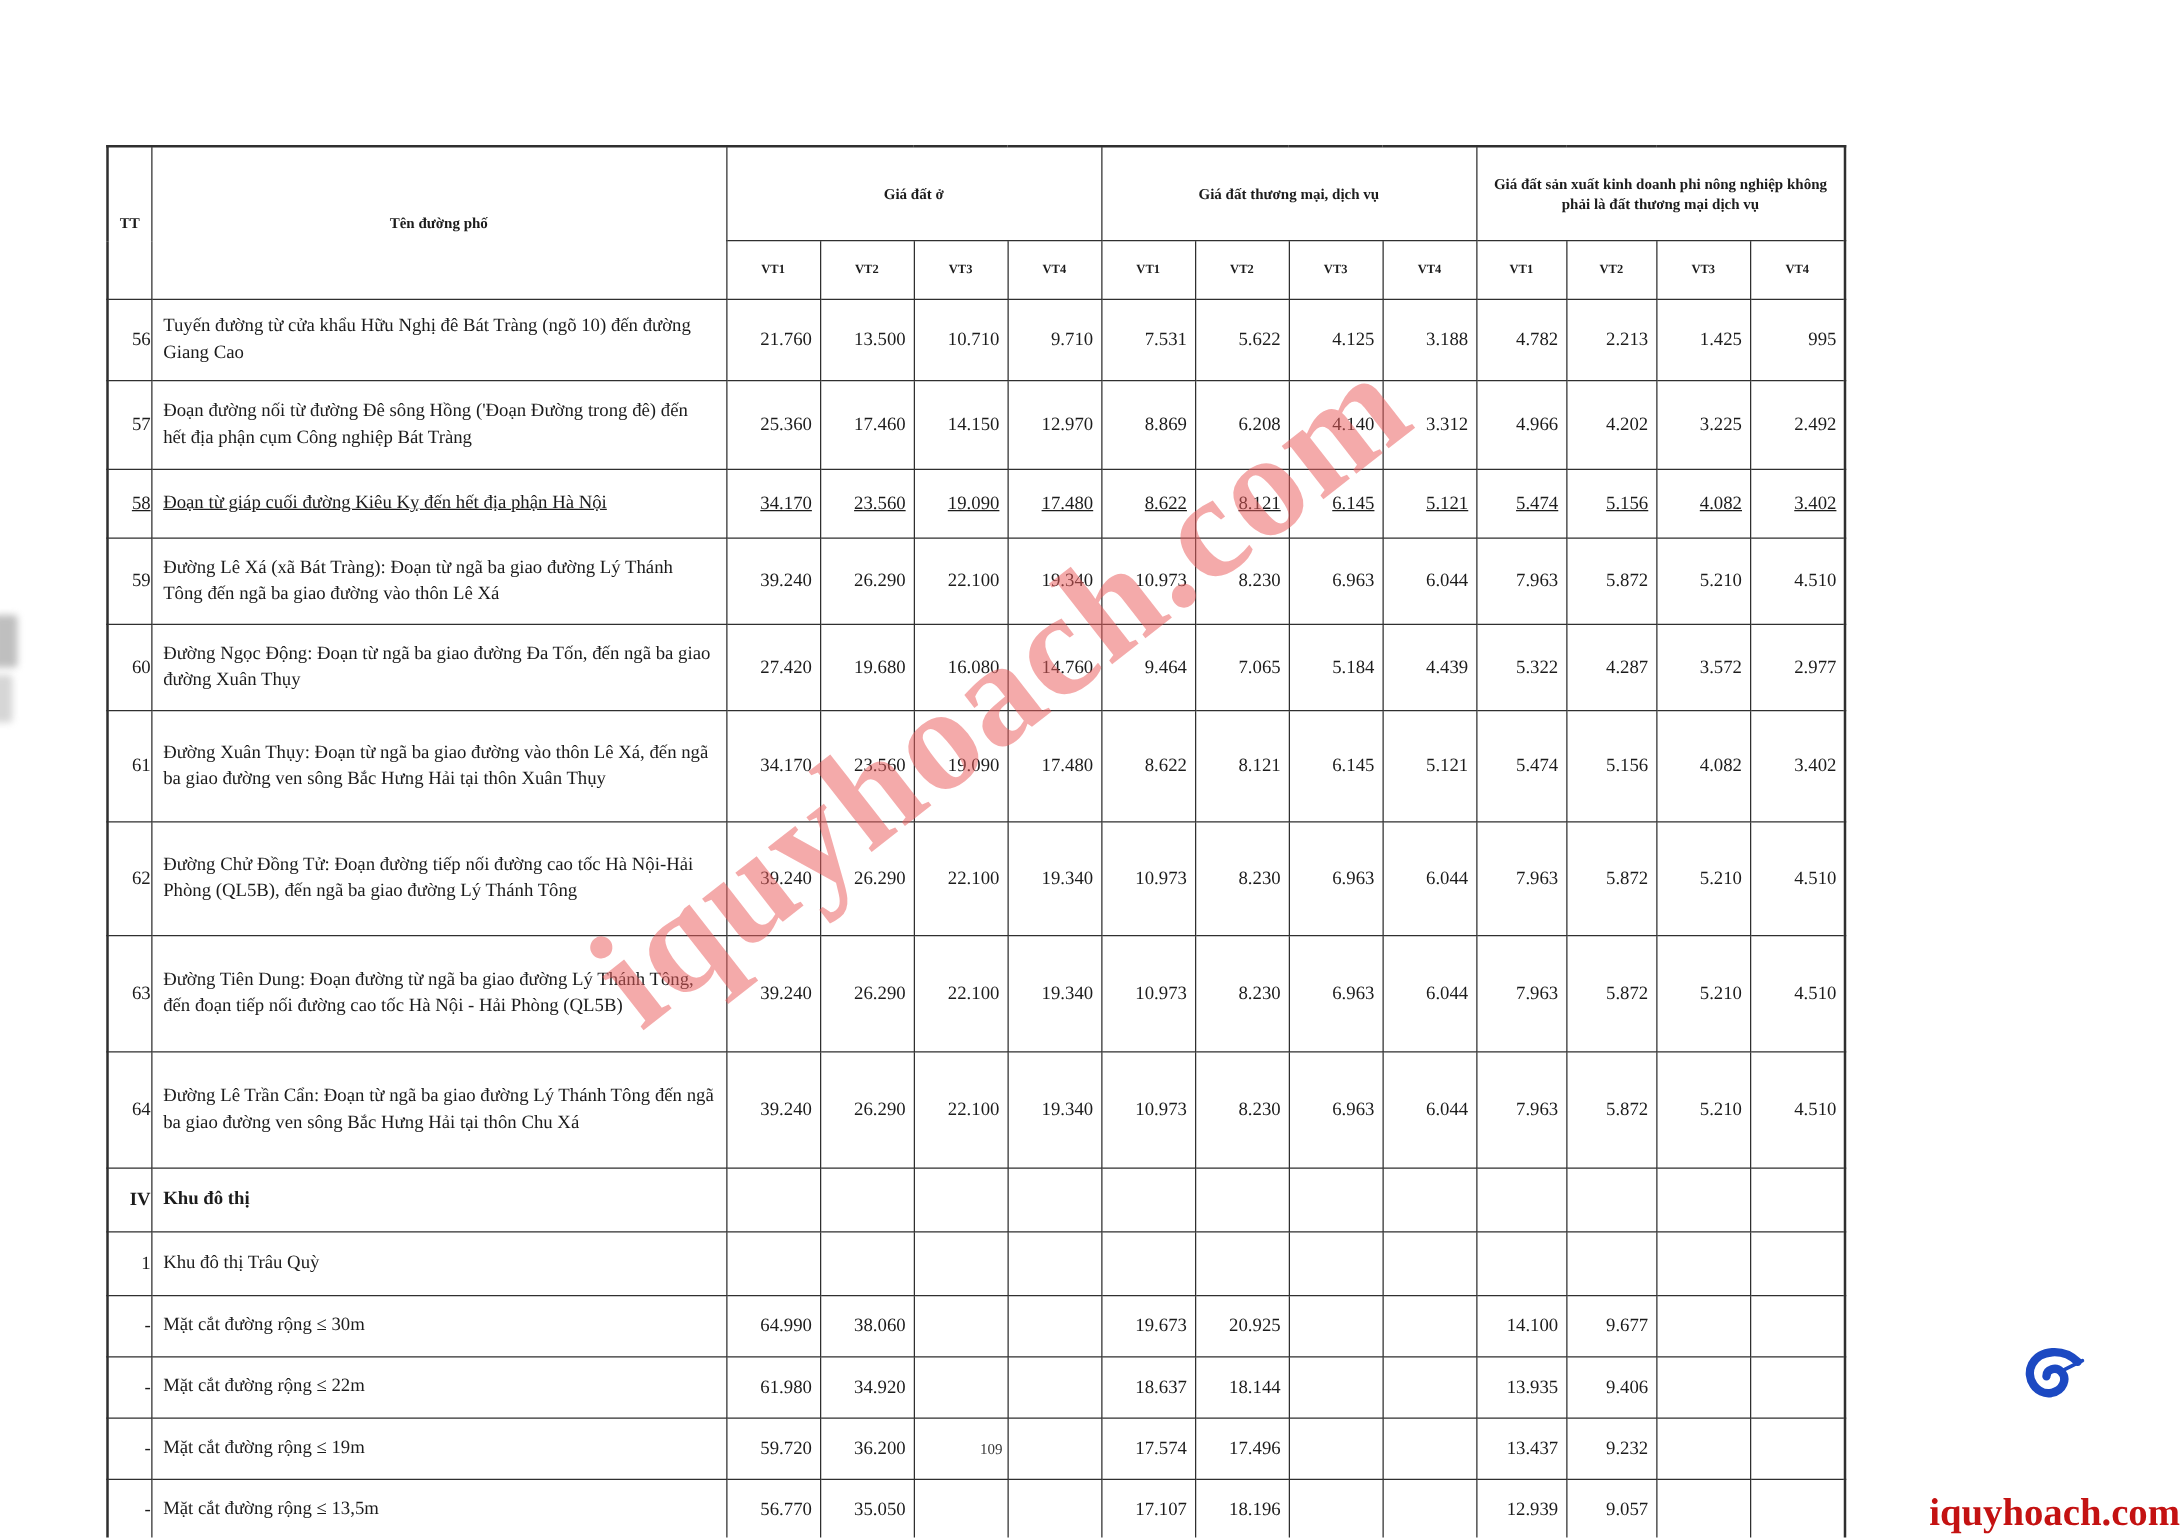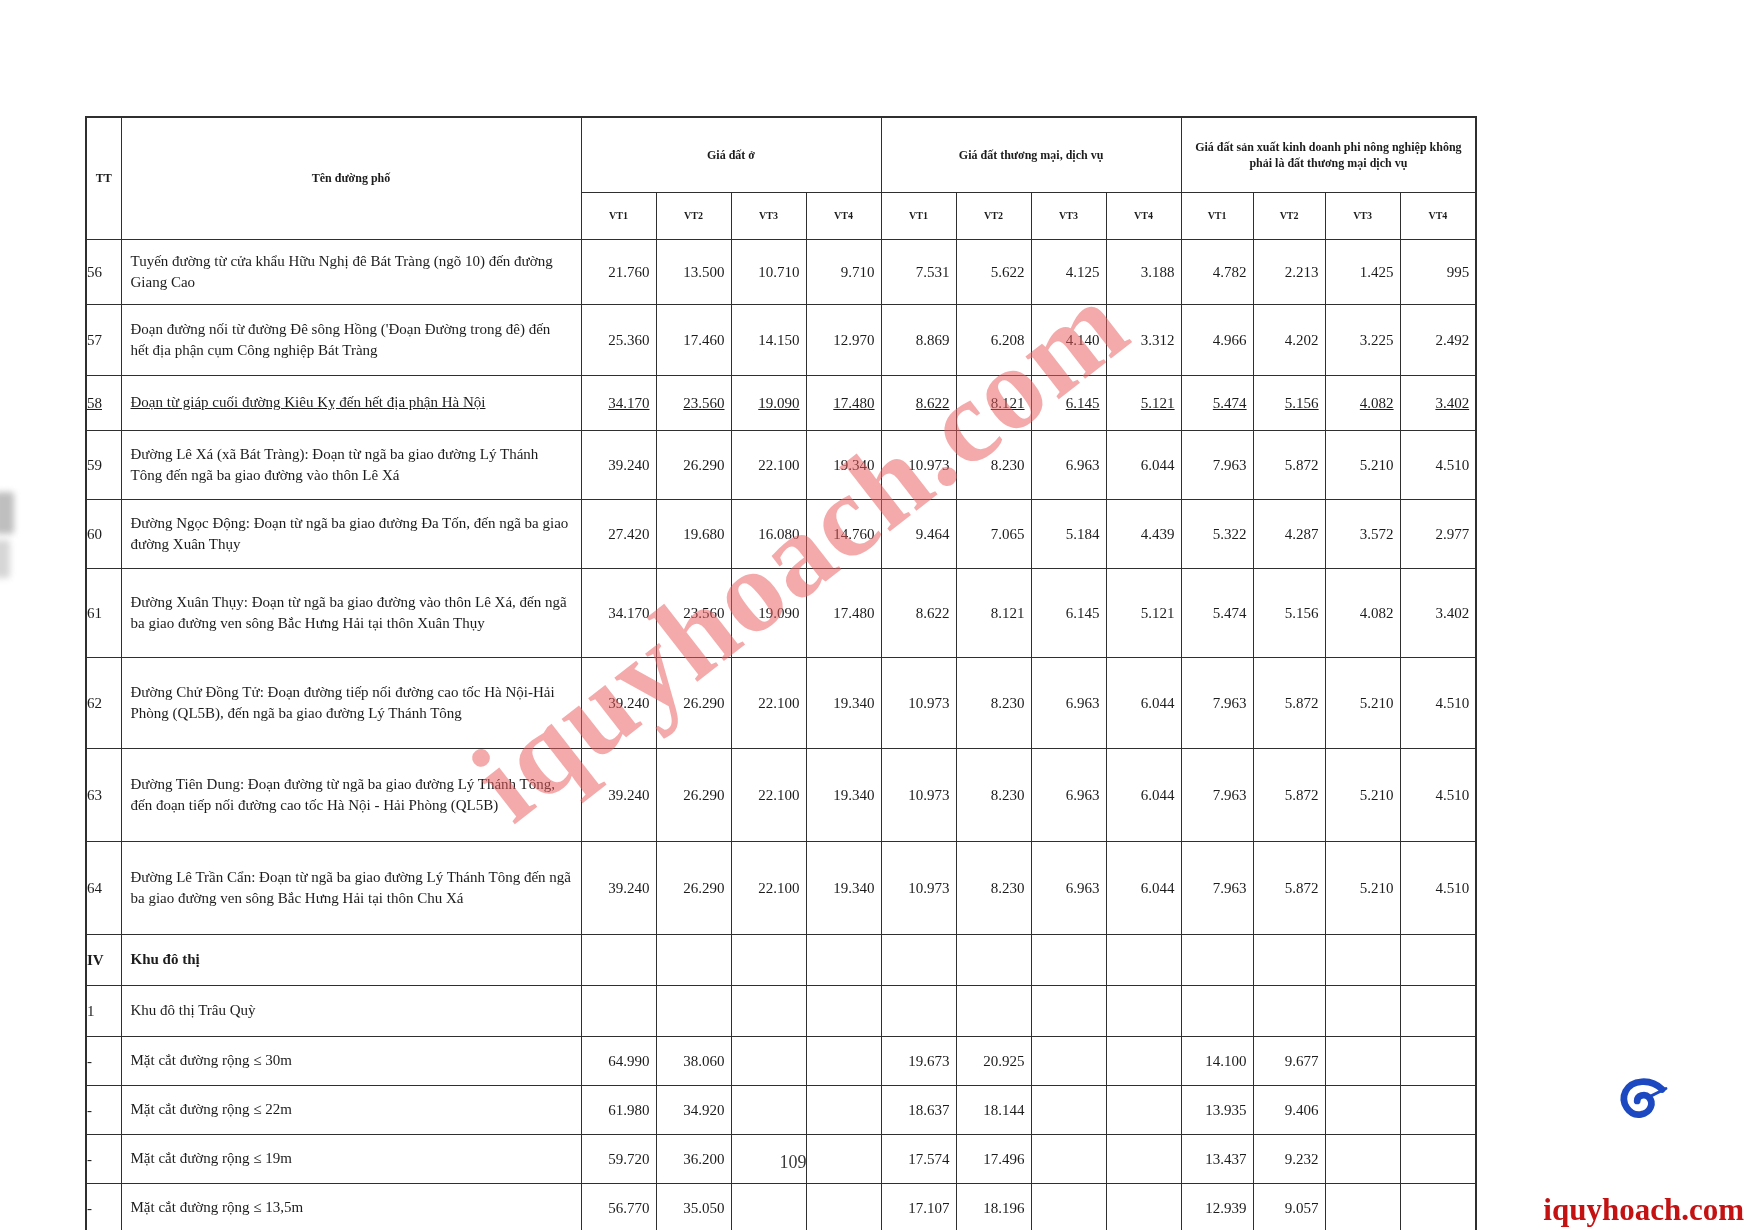--- a/index.html
+++ b/index.html
@@ -23,21 +23,21 @@
   table.land{border:2px solid #2f2f2f;}
 
   thead th{
     font-weight:bold;font-size:12px;line-height:1.35;
     text-align:center;vertical-align:middle;padding:4px 6px;background:#fff;
   }
   thead tr.grp th{height:66px;}
   thead tr.vt th{height:38px;font-size:10px;}
 
   tbody td{font-size:15px;vertical-align:middle;background:#fff;}
-  td.tt{text-align:left;padding:2px 0;}
+  td.tt{text-align:right;padding:2px 0;}
   td.name{text-align:left;padding:6px 9px;line-height:1.42;}
   td.num{text-align:right;padding:4px 6px 4px 2px;white-space:nowrap;}
 
   tr.section td{font-weight:bold;}
 
   
   tbody tr:nth-child(1) td{height:52px;}
   tbody tr:nth-child(2) td{height:58px;}
   tbody tr:nth-child(3) td{height:42px;text-decoration:underline;}
   tbody tr:nth-child(4) td{height:56px;}
@@ -56,21 +56,21 @@
   .watermark-diagonal{
     position:absolute;left:800px;top:552px;
     transform:translate(-50%,-50%) rotate(-38deg);
     font-family:"Liberation Serif","DejaVu Serif",serif;
     font-weight:bold;font-size:118px;letter-spacing:2px;
     color:rgba(233,92,92,0.52);white-space:nowrap;pointer-events:none;
   }
 
   .page-number{
     position:absolute;left:793px;top:1152px;transform:translateX(-50%);
-    font-size:18px;color:#3a3a3a;
+    font-size:12px;color:#3a3a3a;
   }
 
   .footer-brand{
     position:absolute;right:0px;top:1192px;
     font-family:"Liberation Serif","DejaVu Serif",serif;
     font-weight:bold;font-size:31px;color:#c41212;letter-spacing:0px;
   }
 
   .pen{position:absolute;left:1612px;top:1076px;width:58px;height:48px;}
 </style>

